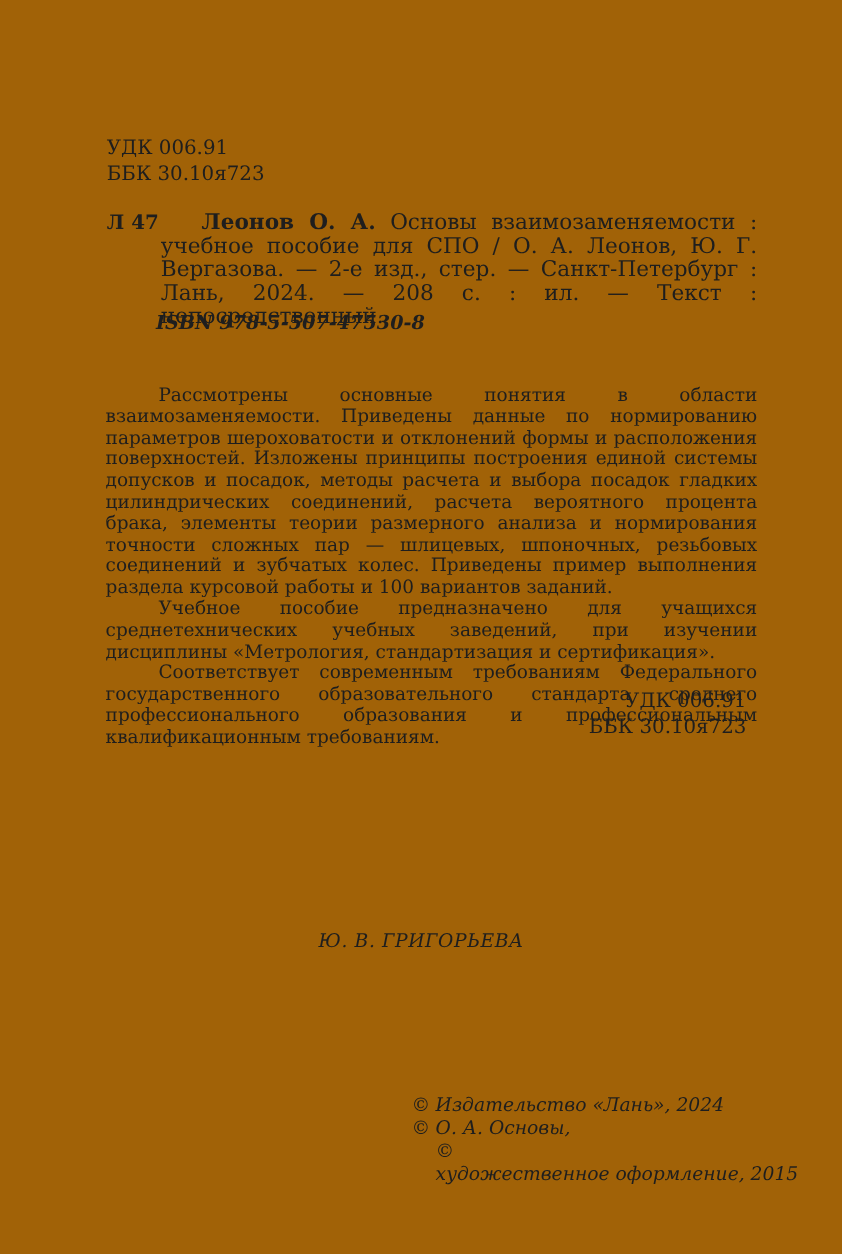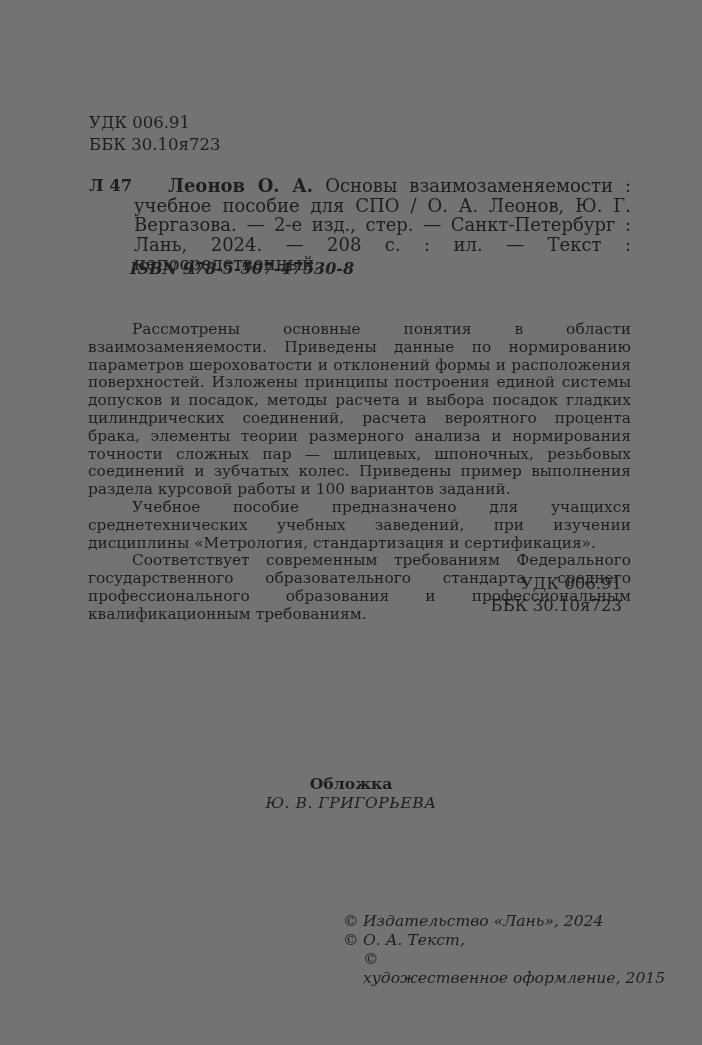--- a/index.html
+++ b/index.html
@@ -1,20 +1,20 @@
 <!DOCTYPE html>
 <html lang="ru"><head>
 <meta charset="utf-8">
 <style>
   html,body{margin:0;padding:0;background:#e9e9e9;}
   .page{
     position:relative;
     width:702px;height:1045px;
     margin:0 auto;
-    background:#737373;
+    background:#a16207;
     color:#1e1e1e;
     font-family:"DejaVu Serif", serif;
     overflow:hidden;
   }
   .b{font-weight:bold;}
   
   .top-codes{
     position:absolute;left:89px;top:112px;
     font-size:16.5px;line-height:22px;white-space:nowrap;
   }
@@ -80,28 +80,27 @@
     <p>Учебное пособие предназначено для учащихся среднетехнических учебных заведений, при изучении дисциплины «Метрология, стандартизация и сертификация».</p>
     <p>Соответствует современным требованиям Федерального государственного образовательного стандарта среднего профессионального образования и профессиональным квалификационным требованиям.</p>
   </div>
 
   <div class="bottom-codes">
     <div>УДК 006.91</div>
     <div>ББК 30.10я723</div>
   </div>
 
   <div class="credits">
-    <div class="role">Обложка</div>
     <div class="name">Ю. В. ГРИГОРЬЕВА</div>
   </div>
 
   <div class="copyright">
     <span class="sym">©</span>
     <span class="txt">Издательство «Лань», 2024</span>
     <span class="sym">©</span>
-    <span class="txt">О. А. Текст,</span>
+    <span class="txt">О. А. Основы,</span>
     <span class="sym"></span>
     <span class="sym">©</span>
     <span class="sym"></span>
     <span class="txt">художественное оформление, 2015</span>
   </div>
 
 </div>
 
 </body></html>

